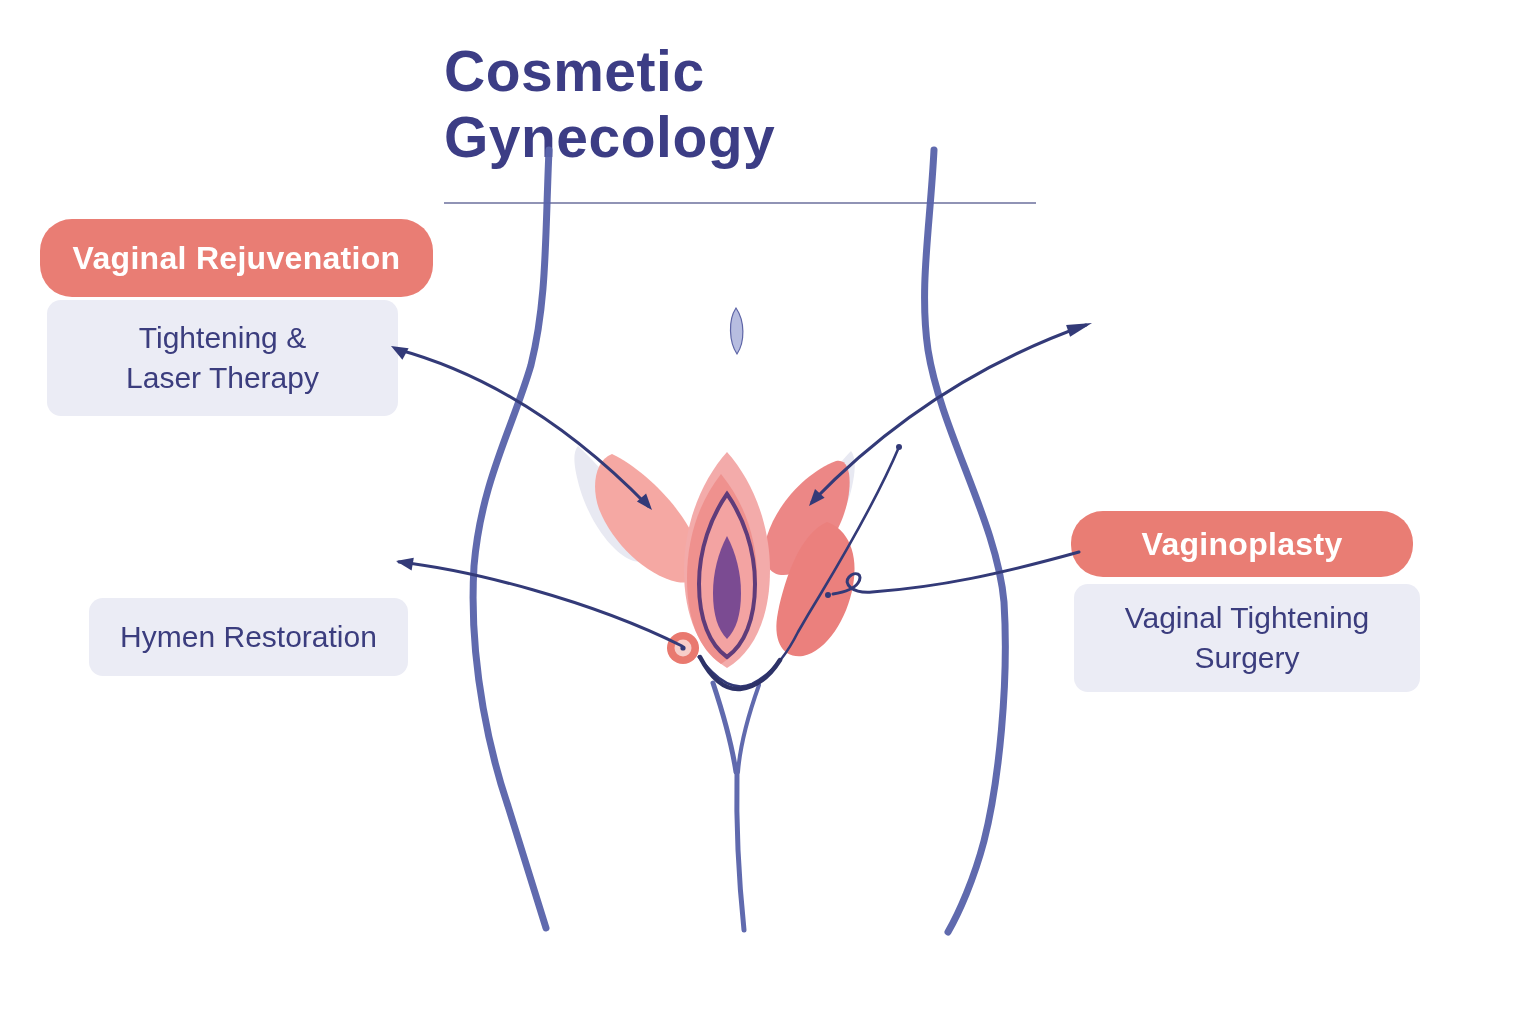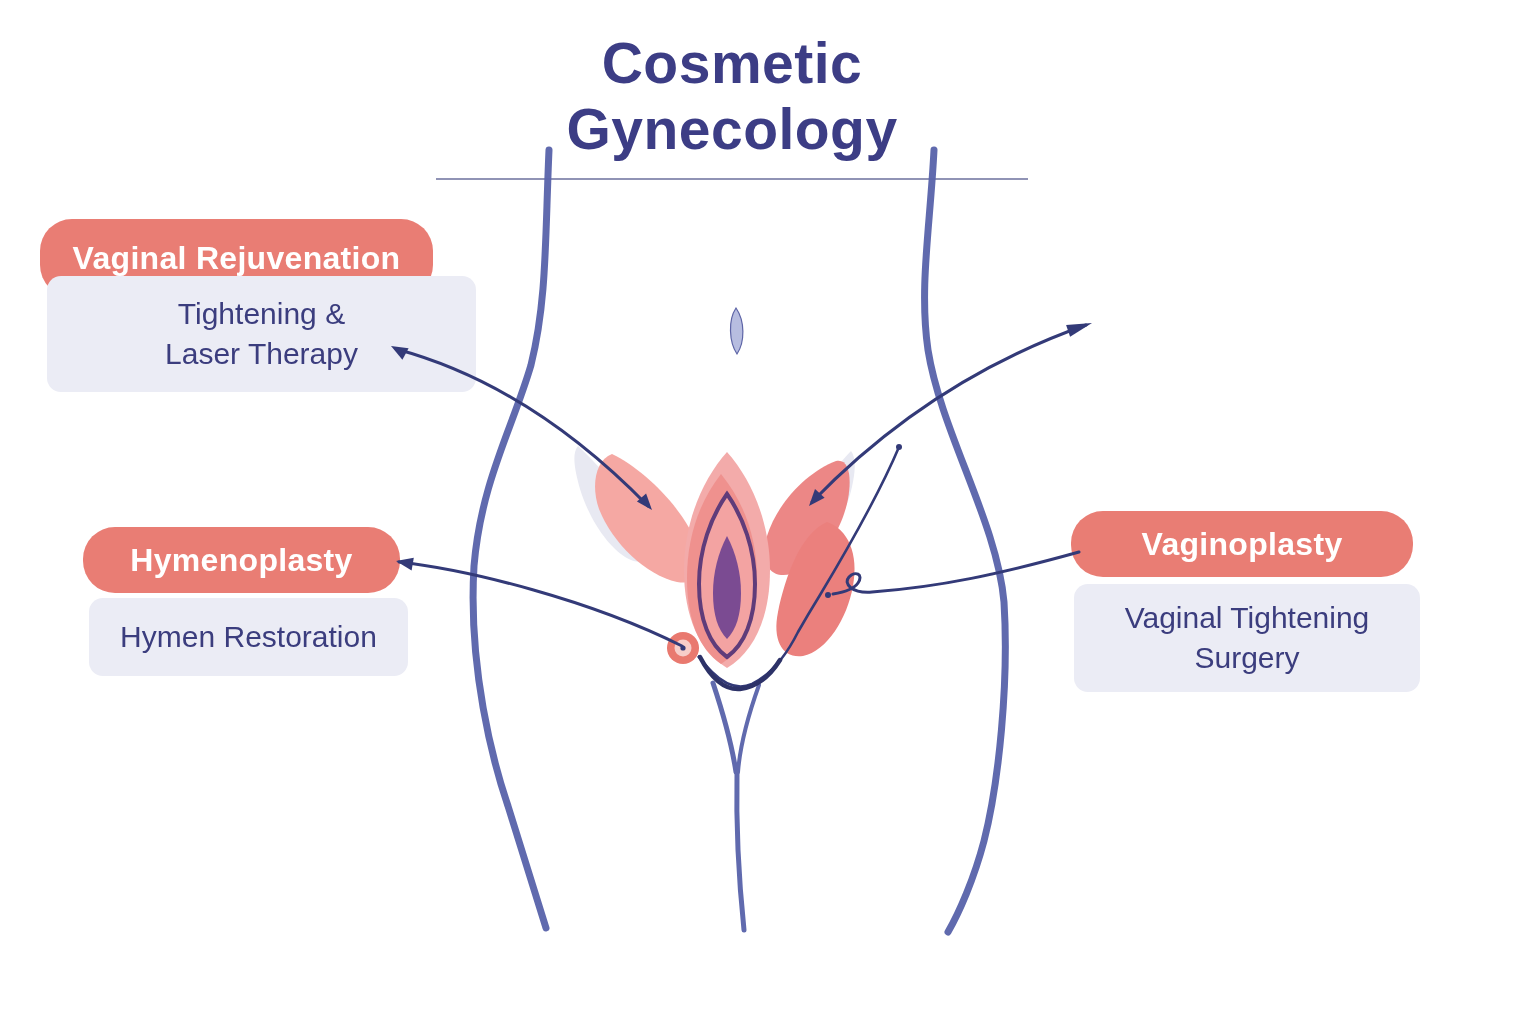--- a/index.html
+++ b/index.html
@@ -11,38 +11,38 @@
     --underline-color:#9093b5;
     --connector-color:#333a78;
     --body-line-color:#5a64ab;
   }
   html,body{margin:0;padding:0;background:#ffffff;}
   .canvas{
     position:relative;width:1536px;height:1024px;background:#ffffff;overflow:hidden;
     font-family:"Liberation Sans",sans-serif;
   }
   .page-title{
-    position:absolute;left:432px;top:26px;width:592px;margin:4px;
-    text-align:center;font-size:57px;font-weight:bold;letter-spacing:0.5px;
+    position:absolute;left:432px;top:26px;width:592px;margin:12px;
+    font-size:57px;font-weight:bold;letter-spacing:0.5px;
     color:var(--title-color);
     border-bottom:2px solid var(--underline-color);
-    padding-bottom:16px;
+    padding-bottom:32px;
   }
   .pill{
     position:absolute;background:var(--heading-bg);color:var(--heading-text);
     border-radius:32px;display:flex;align-items:center;justify-content:center;
     font-weight:bold;font-size:32px;letter-spacing:0.3px;
   }
   .note{
     position:absolute;background:var(--note-bg);color:var(--note-text);
     border-radius:14px;display:flex;align-items:center;justify-content:center;
     font-size:30px;line-height:1.33;text-align:center;white-space:pre-line;
   }
   #vr-pill{left:40px;top:219px;width:393px;height:78px;}
-  #vr-note{left:47px;top:276px;width:429px;height:116px;text-align:center;}
+  #vr-note{left:47px;top:300px;width:351px;height:116px;text-align:center;}
   #hy-pill{left:83px;top:527px;width:317px;height:66px;}
   #hy-note{left:89px;top:598px;width:319px;height:78px;}
   #lb-pill{left:1063px;top:219px;width:330px;height:67px;}
   #lb-note{left:1070px;top:291px;width:315px;height:115px;}
   #vg-pill{left:1071px;top:511px;width:342px;height:66px;text-align:center;}
   #vg-note{left:1074px;top:584px;width:346px;height:108px;}
   .illustration{
     position:absolute;left:0;top:0;width:1536px;height:1024px;z-index:5;pointer-events:none;
   }
 </style>
@@ -50,21 +50,20 @@
 <body>
 
 <div class="canvas">
 
   <h1 class="page-title">Cosmetic Gynecology</h1>
 
   <div class="pill" id="vr-pill">Vaginal Rejuvenation</div>
   <div class="note" id="vr-note">Tightening &amp;
 Laser Therapy</div>
 
-  <div class="pill" id="hy-pill">Hymenoplasty</div>
   <div class="note" id="hy-note">Hymen Restoration</div>
 
 
   <div class="pill" id="vg-pill">Vaginoplasty</div>
   <div class="note" id="vg-note">Vaginal Tightening
 Surgery</div>
 
   <svg class="illustration" viewBox="0 0 1536 1024" xmlns="http://www.w3.org/2000/svg">
 
     <g stroke="#5a64ab" stroke-width="7" fill="none" stroke-linecap="round" opacity="0.96">

